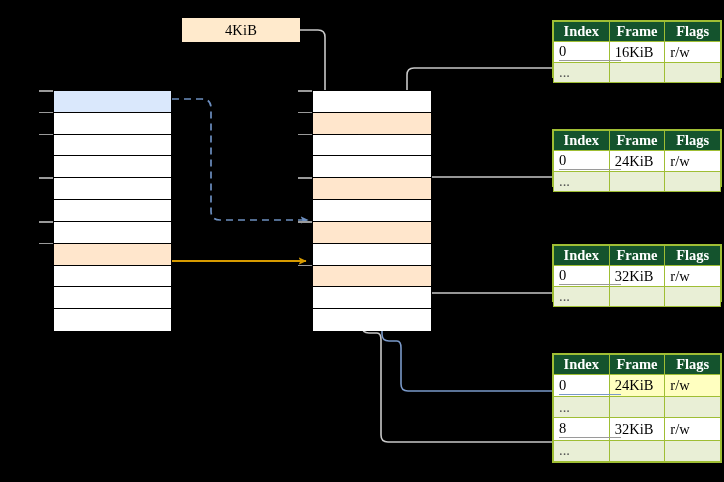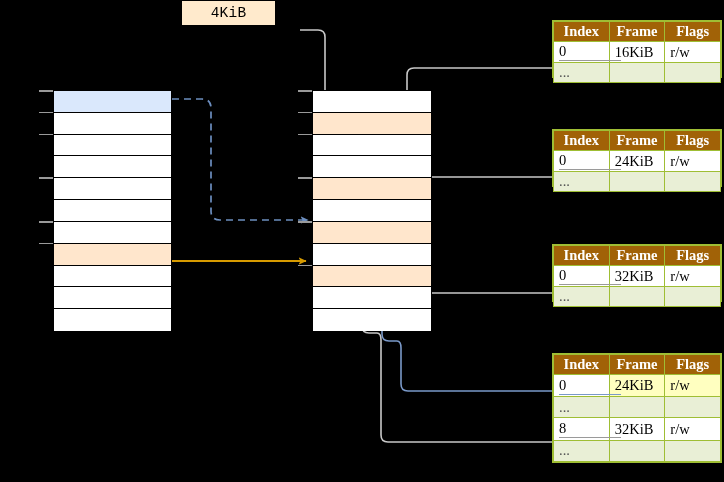--- a/index.html
+++ b/index.html
@@ -21,21 +21,21 @@
 
   
   .sizelabel{position:absolute;background:#ffeacc;border:none;color:#000;
              display:flex;align-items:center;justify-content:center;
              font-size:14.5px;letter-spacing:.2px;}
 
   
   .ptable{position:absolute;border:1.6px solid #9fbe34;border-collapse:collapse;
           box-sizing:border-box;background:#fff;}
   .ptable table{border-collapse:collapse;width:100%;height:100%;table-layout:fixed;}
-  .ptable th{background:#a16207;color:#fff;font-weight:bold;font-size:14.5px;
+  .ptable th{background:#14532d;color:#fff;font-weight:bold;font-size:14.5px;
              text-align:center;border:1.4px solid #9fbe34;padding:1px 4px;
              font-family:"Liberation Serif","DejaVu Serif",serif;}
   .ptable td{border:1.4px solid #9fbe34;font-size:14.5px;color:#000;
              padding:1px 5px;background:#fff;vertical-align:middle;
              font-family:"Liberation Serif","DejaVu Serif",serif;}
   .ptable tr.alt td{background:#e9efd6;color:#555;}
   .ptable td.hl{background:#ffffc0;}
   .ptable td.uline span{border-bottom:1.4px solid #7a99c9;padding-bottom:0px;display:inline-block;min-width:62px;}
   .ptable td.uline-gray span{border-bottom:1.4px solid #9a9a9a;padding-bottom:0px;display:inline-block;min-width:62px;}
 
@@ -87,21 +87,21 @@
 
     <g>
       <path d="M172,99 L202,99 Q211,99 211,108 L211,211 Q211,220 220,220 L308,220" fill="none" stroke="#6c8ebf" stroke-width="1.7" stroke-dasharray="7,5" marker-end="url(#ah-blue)"></path>
     </g>
 
     <g>
       <path d="M172,261 L306,261" fill="none" stroke="#d79b00" stroke-width="2" marker-end="url(#ah-orange)"></path>
     </g>
   </svg>
 
-  <div class="sizelabel" style="left:182px;top:1px;width:93px;height:24px;font-family:Liberation Mono, monospace;">
+  <div class="sizelabel" style="left:182px;top:18px;width:118px;height:24px;">
     <span>4KiB</span>
   </div>
 
   <div class="memcol" id="virtual-col" style="left:53px;top:90px;width:119px;height:240px;">
       <div class="cell blue" style="height: 21.8182px;"></div>
       <div class="cell" style="height: 21.8182px;"></div>
       <div class="cell" style="height: 21.8182px;"></div>
       <div class="cell" style="height: 21.8182px;"></div>
       <div class="cell" style="height: 21.8182px;"></div>
       <div class="cell" style="height: 21.8182px;"></div>

